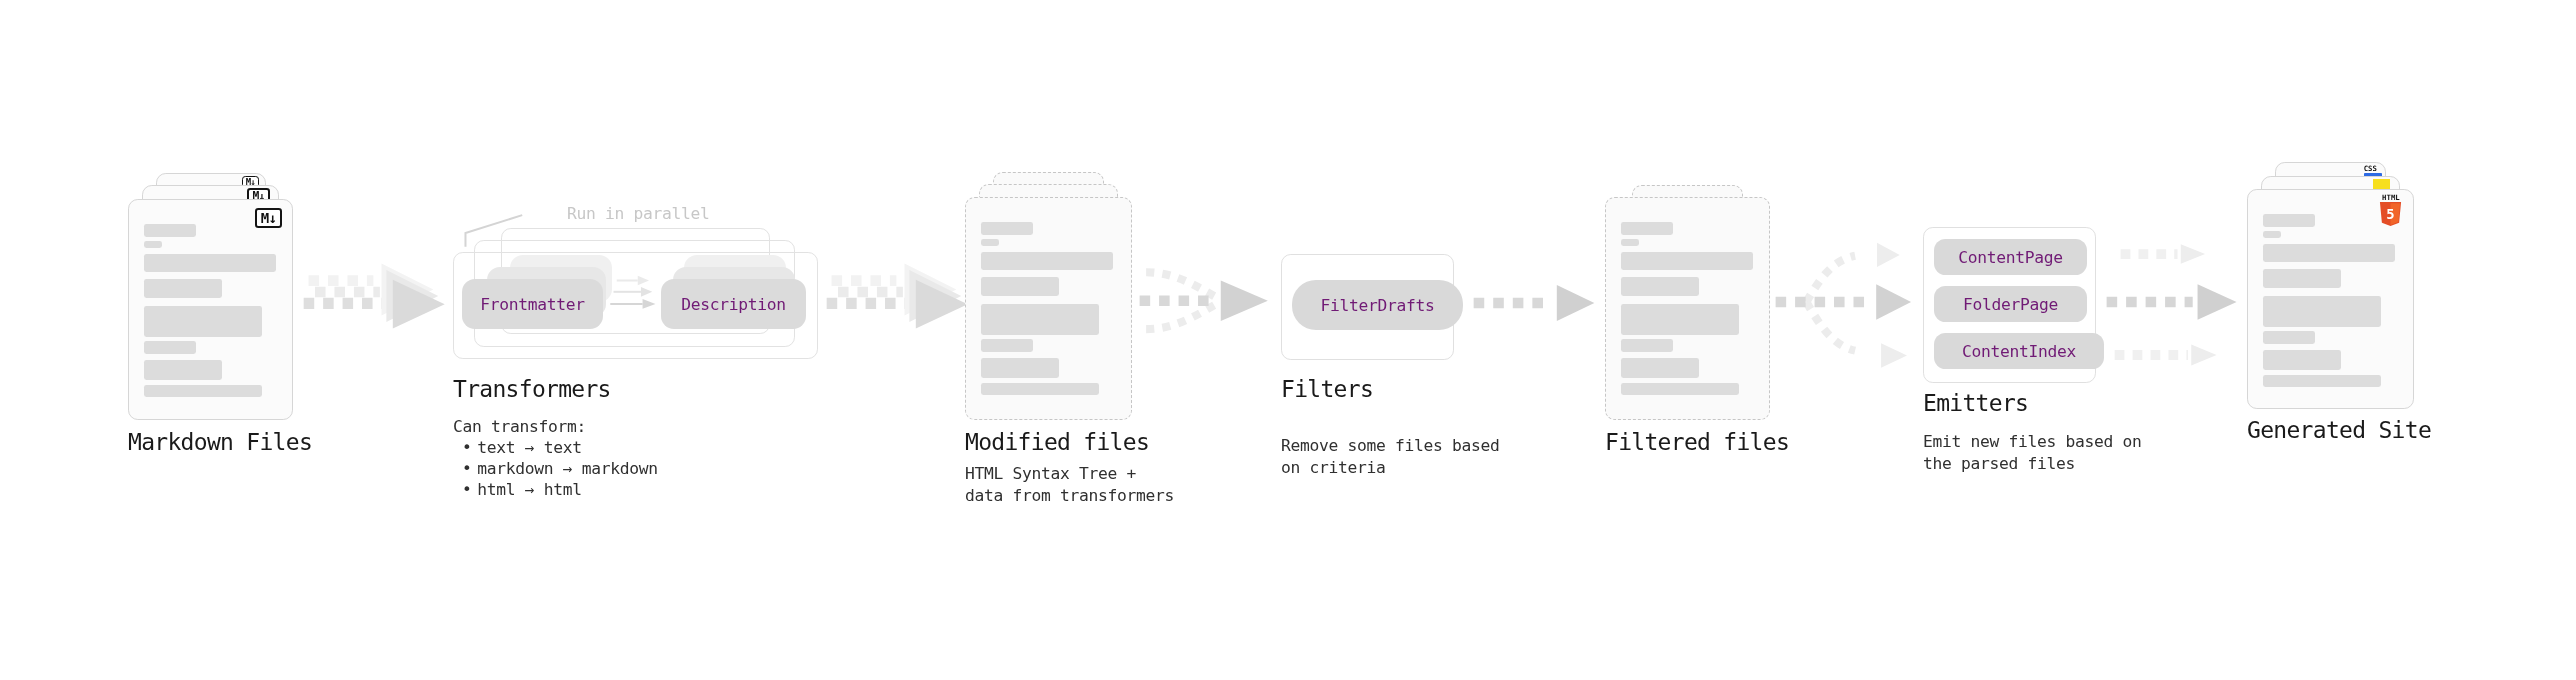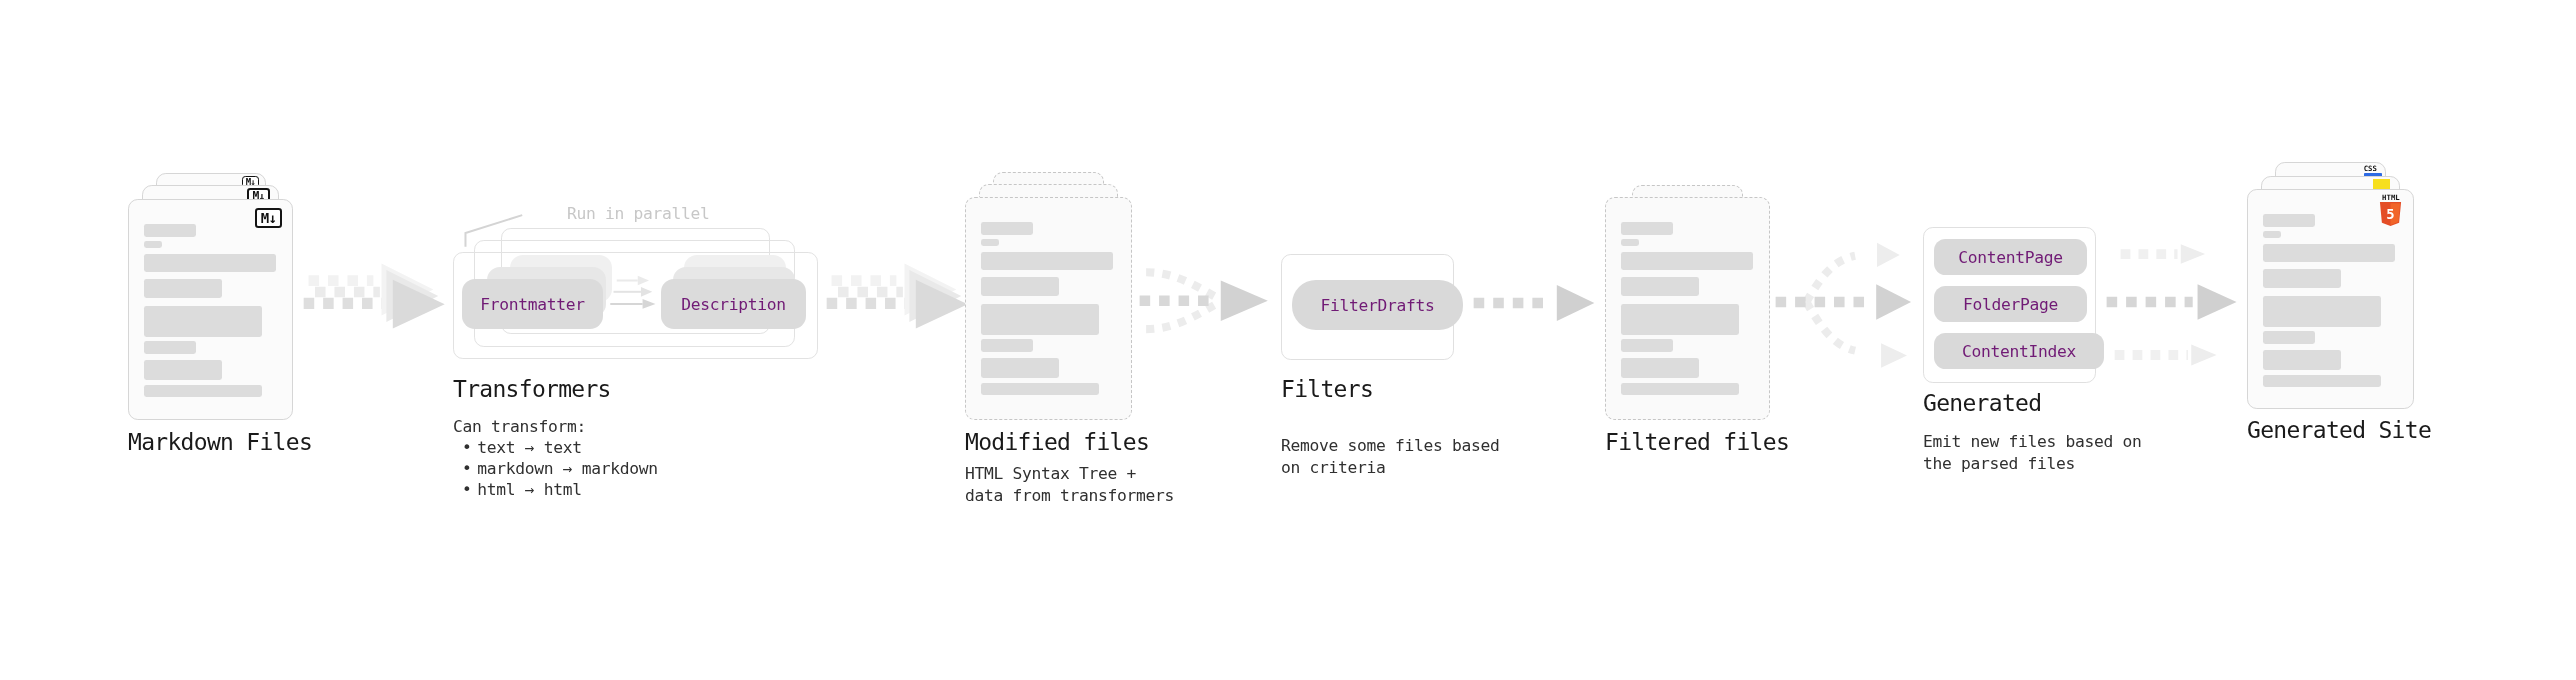--- a/index.html
+++ b/index.html
@@ -190,21 +190,21 @@
   <div class="wbox" style="left:1923px;top:227px;width:173px;height:156px;"></div>
   <div class="pill" style="left:1934px;top:239px;width:153px;height:36px;border-radius:11.4px;">
     <span>ContentPage</span>
   </div>
   <div class="pill" style="left:1934px;top:286px;width:153px;height:36px;border-radius:11.4px;">
     <span>FolderPage</span>
   </div>
   <div class="pill" style="left:1934px;top:333px;width:170px;height:36px;border-radius:11.4px;">
     <span>ContentIndex</span>
   </div>
-  <div class="stage-label" style="left:1923px;top:389px;">Generated</div>
+  <div class="stage-label" style="left:1923px;top:389px;">Emitters</div>
   <div class="stage-desc" style="left:1923px;top:431px;">
     <div>Emit new files based on</div>
     <div>the parsed files</div>
   </div>
 
   <svg class="abs" style="left:2119px;top:241px;" width="91" height="26" viewBox="0 0 112 32">
     <path d="M 2 16 H 72" stroke="#f0f0f0" stroke-width="12" stroke-dasharray="12 10" fill="none"></path>
     <polygon points="76,4 106,16 76,28" fill="#ededed"></polygon>
   </svg>
   <svg class="abs" style="left:2105px;top:279px;" width="134" height="46" viewBox="0 0 165 56">

